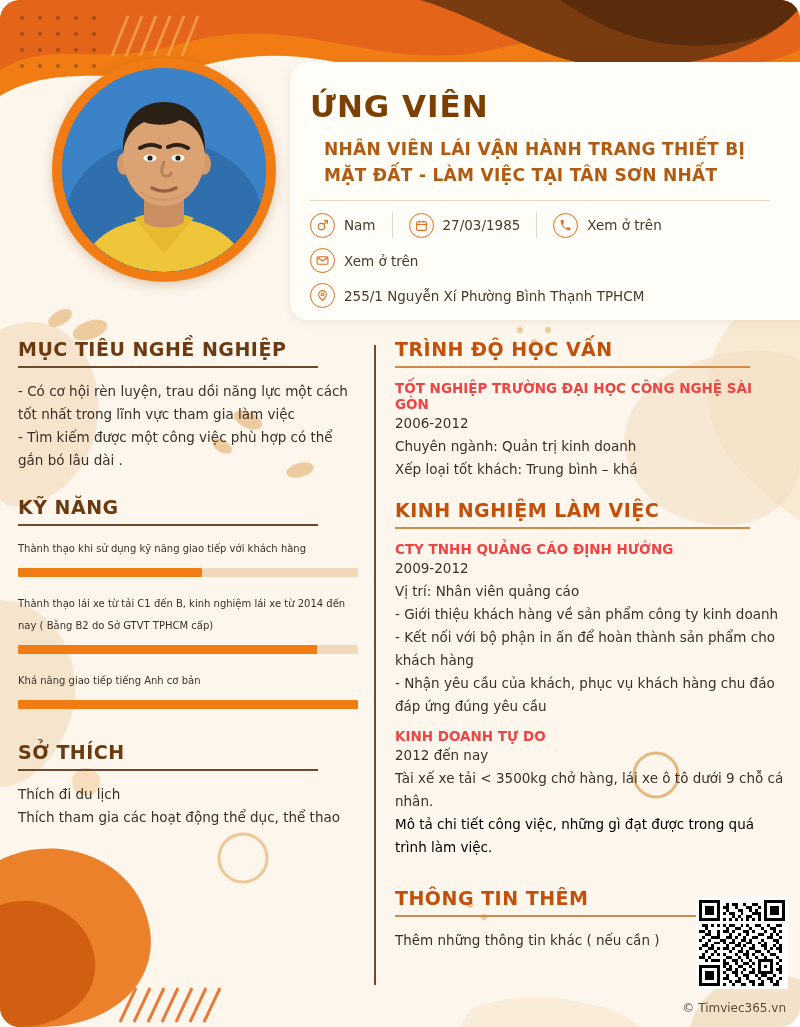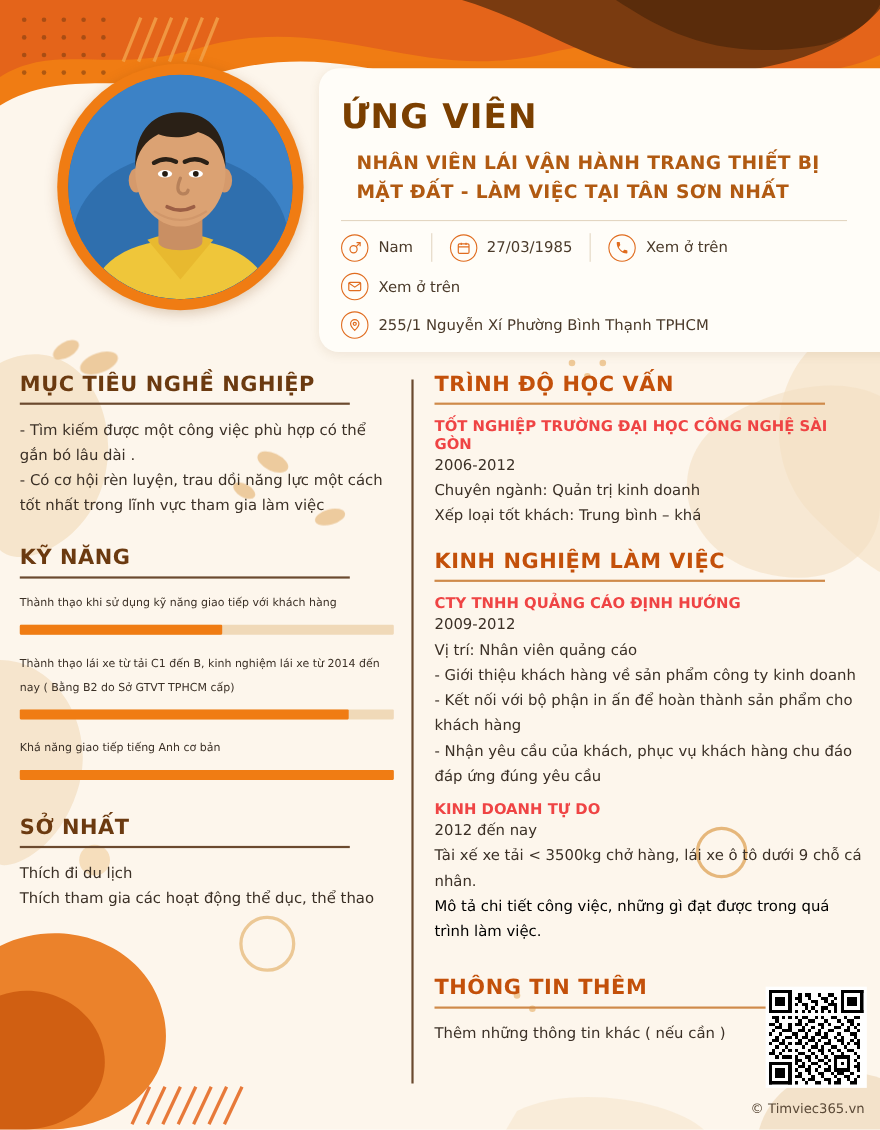--- a/index.html
+++ b/index.html
@@ -7,20 +7,21 @@
     width: 800px; height: 1027px;
     font-family: "DejaVu Sans", "Liberation Sans", sans-serif;
     background: #ffffff;
     overflow: hidden;
   }
   .page {
     position: relative;
     width: 800px; height: 1027px;
     background: #fdf6ec;
     overflow: hidden;
+    border-radius: 20px;
   }
 
   
   .bg { position: absolute; inset: 0; overflow: hidden; }
   .bg svg { position: absolute; top: 0; left: 0; }
 
   
   .header-panel {
     position: absolute;
     left: 290px; top: 62px;
@@ -317,22 +318,22 @@
     </div>
   </div>
 
   <div class="vdiv"></div>
 
   <div class="col-left">
 
     <div>
       <div class="sec-title">MỤC TIÊU NGHỀ NGHIỆP</div>
       <div class="title-rule short"></div>
+      <div class="body-text">  - Có cơ hội rèn luyện, trau dồi năng lực một cách tốt nhất trong lĩnh vực tham gia làm việc</div>
       <div class="body-text">  - Tìm kiếm được một công việc phù hợp có thể gắn bó lâu dài .</div>
-      <div class="body-text">  - Có cơ hội rèn luyện, trau dồi năng lực một cách tốt nhất trong lĩnh vực tham gia làm việc</div>
     </div>
 
     <div class="gap-24"></div>
 
     <div>
       <div class="sec-title">KỸ NĂNG</div>
       <div class="title-rule short"></div>
 
       <div>
         <div class="skill-label">Thành thạo khi sử dụng kỹ năng giao tiếp với khách hàng</div>
@@ -350,21 +351,21 @@
         <div class="skill-label">Khá năng giao tiếp tiếng Anh cơ bản</div>
         <div class="bar">
             <span style="width:100%"></span>
           </div>
       </div>
     </div>
 
     <div class="gap-16"></div>
 
     <div>
-      <div class="sec-title">SỞ NHẤT</div>
+      <div class="sec-title">SỞ THÍCH</div>
       <div class="title-rule short"></div>
       <div class="body-text">Thích đi du lịch</div>
       <div class="body-text">Thích tham gia các hoạt động thể dục, thể thao</div>
     </div>
   </div>
 
   <div class="col-right">
 
     <div>
       <div class="sec-title right">TRÌNH ĐỘ HỌC VẤN</div>

